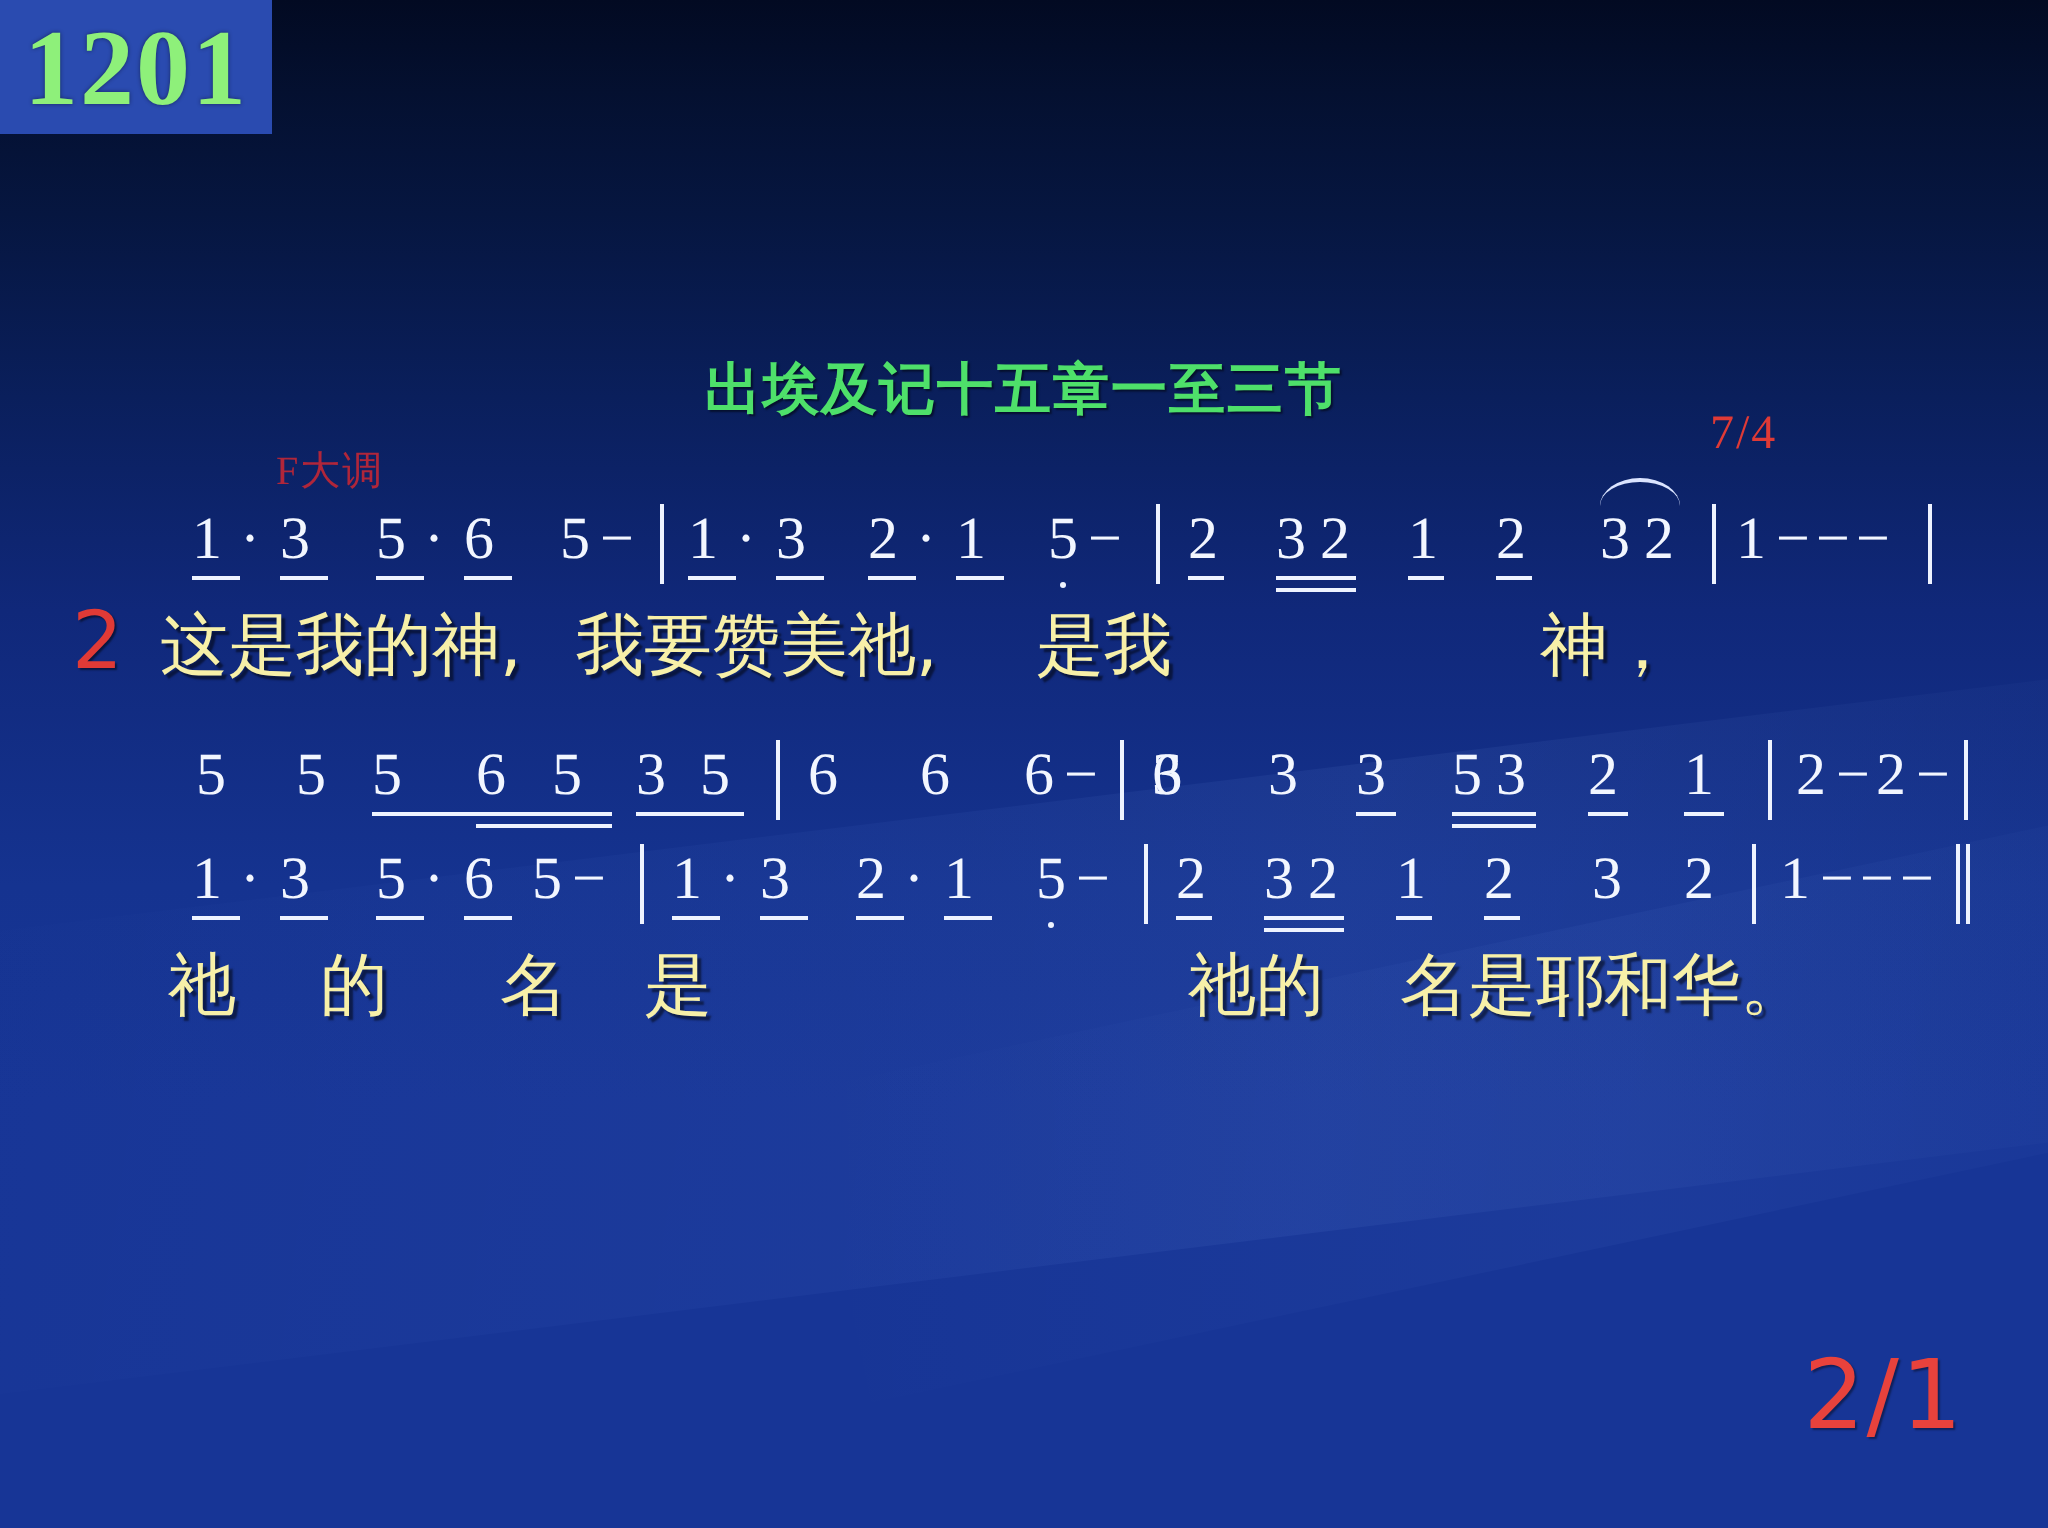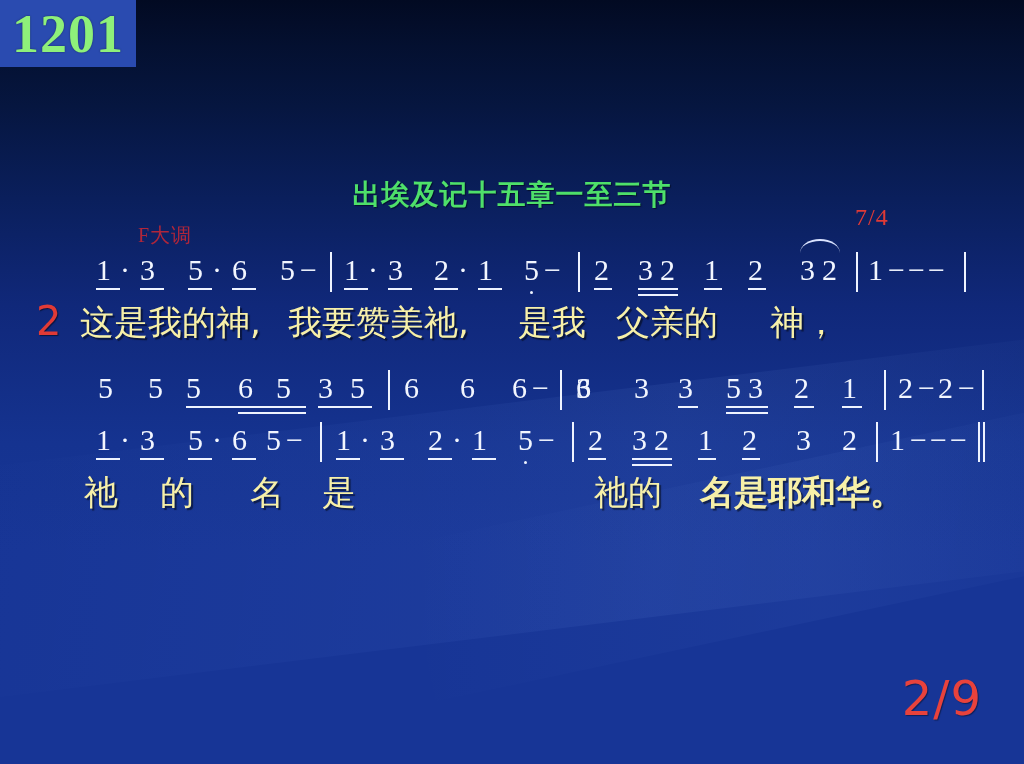--- a/index.html
+++ b/index.html
@@ -288,21 +288,21 @@
           <span class="g note" style="left: 822px;">2</span>
           <span class="g bar" style="left: 856px;"></span>
           <span class="g note" style="left: 868px;">1</span>
           <span class="g note" style="left: 888px;">−</span>
           <span class="g note" style="left: 908px;">−</span>
           <span class="g note" style="left: 928px;">−</span>
           <span class="g bar" style="left: 964px;"></span>
         </div>
       <div class="lyrics-row">
         <span id="verse-number">2</span>
-      <span class="lyr" style="left: 288px;">我要赞美祂,</span><span class="lyr" style="left: 80px;">这是我的神,</span><span class="lyr" style="left: 518px;">是我</span><span class="lyr" style="left: 616px;">父亲的</span><span class="lyr" style="left: 770px;">神，</span></div>
+      <span class="lyr" style="left: 288px;">我要赞美祂,</span><span class="lyr" style="left: 80px;">这是我的神,</span><span class="lyr" style="left: 518px;">是我</span><span class="lyr" style="left: 770px;">神，</span></div>
     </div>
 
     <div class="system">
       <div class="notes-row">
           <span class="g note" style="left: 98px;">5</span>
           <span class="g note" style="left: 148px;">5</span>
           <span class="g note" style="left: 186px;">5<i class="beam1" style="width: 120px;"></i></span>
           <span class="g note" style="left: 238px;">6<i class="beam2" style="width: 68px;"></i></span>
           <span class="g note" style="left: 276px;">5</span>
           <span class="g note" style="left: 318px;">3<i class="beam1" style="width: 54px;"></i></span>
@@ -357,20 +357,20 @@
           <span class="g note" style="left: 742px;">2<i class="beam1" style="width: 18px;"></i></span>
           <span class="g note" style="left: 796px;">3</span>
           <span class="g note" style="left: 842px;">2</span>
           <span class="g bar" style="left: 876px;"></span>
           <span class="g note" style="left: 890px;">1</span>
           <span class="g note" style="left: 910px;">−</span>
           <span class="g note" style="left: 930px;">−</span>
           <span class="g note" style="left: 950px;">−</span>
           <span class="g dbar" style="left: 978px;"></span>
         </div>
-      <div class="lyrics-row"><span class="lyr" style="left: 84px;">祂</span><span class="lyr" style="left: 160px;">的</span><span class="lyr" style="left: 250px;">名</span><span class="lyr" style="left: 322px;">是</span><span class="lyr" style="left: 594px;">祂的</span><span class="lyr" style="left: 700px; font-weight: bold;">名是耶和华。</span></div>
+      <div class="lyrics-row"><span class="lyr" style="left: 84px;">祂</span><span class="lyr" style="left: 160px;">的</span><span class="lyr" style="left: 250px;">名</span><span class="lyr" style="left: 322px;">是</span><span class="lyr" style="left: 594px;">祂的</span><span class="lyr" style="left: 700px;">名是耶和华。</span></div>
     </div>
 
   </div>
 
-  <div id="page-indicator">2/9</div>
+  <div id="page-indicator">2/1</div>
 
 </div>
 
 </body></html>

